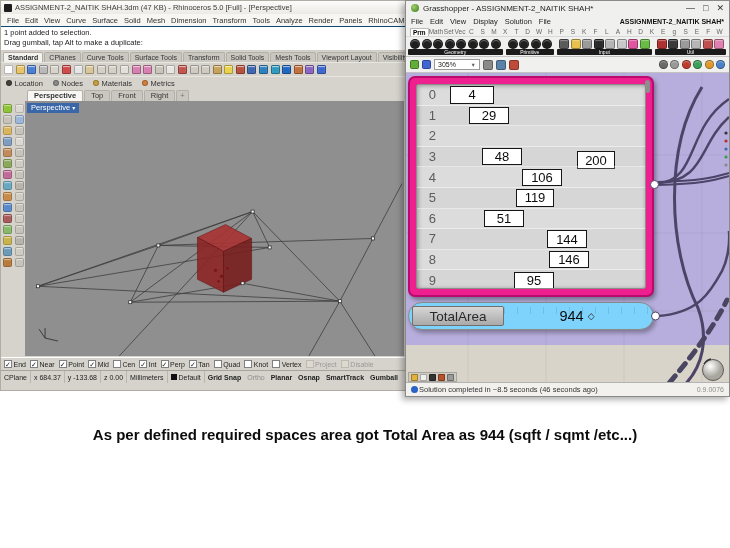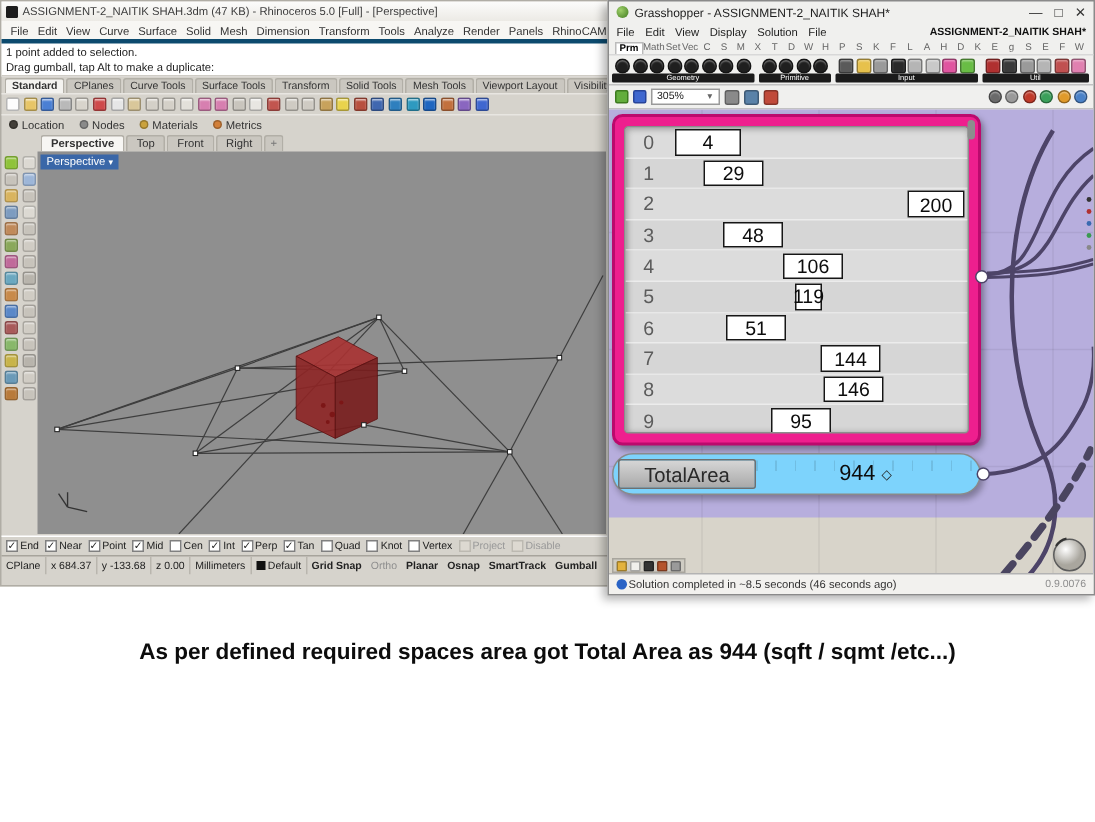--- a/index.html
+++ b/index.html
@@ -5,21 +5,21 @@
   *{box-sizing:border-box;margin:0;padding:0}
   html,body{width:730px;height:548px;background:#fff;font-family:"Liberation Sans",sans-serif;overflow:hidden}
   .page{position:relative;width:730px;height:548px;background:#fff}
 
   
   .rw{position:absolute;left:0;top:0;width:406px;height:391px;background:#d6d3cc;border:1px solid #b0ada5}
   .r-title{height:13px;background:linear-gradient(#fcfcfb,#eceae5);display:flex;align-items:center;gap:3px;padding:0 3px;font-size:7.5px;color:#3c3c3c;white-space:nowrap;overflow:hidden}
   .r-appicon{width:8px;height:8px;background:#1d1d1d;border-radius:1px;flex:none}
   .r-menu{height:12px;background:#f7f6f3;display:flex;align-items:center;font-size:7.5px;color:#333;padding:0 3px;white-space:nowrap;overflow:hidden}
   .r-menu span{padding:0 3px}
-  .r-cmd{height:25px;background:#fff;border-top:3px solid #0c4a6e;border-bottom:1px solid #cfccc5;font-size:7.5px;color:#222;padding:1px 3px;line-height:1.32}
+  .r-cmd{height:25px;background:#fff;border-top:1px solid #0c4a6e;border-bottom:1px solid #cfccc5;font-size:7.5px;color:#222;padding:1px 3px;line-height:1.32}
   .r-cmd .prompt{font-weight:bold}
   .r-ttabs{height:11px;display:flex;align-items:flex-end;font-size:7px;color:#333;padding:0 2px;gap:1px;white-space:nowrap;overflow:hidden}
   .r-ttabs .tt{padding:0 4px;border:1px solid #b2afa7;border-bottom:none;border-radius:2px 2px 0 0;background:#cac7c0;line-height:9px}
   .r-ttabs .tt:first-child{background:#f4f3f0;font-weight:bold}
   .r-icons{height:14px;display:flex;align-items:center;padding:0 3px;gap:2.6px;border-top:1px solid #e8e6e1;white-space:nowrap;overflow:hidden}
   .ticon{width:9px;height:9px;border-radius:1.5px;border:1px solid rgba(0,0,0,.28);box-shadow:inset 0 1px 1px rgba(255,255,255,.65);flex:none}
   .r-prow{height:13px;border-top:1px solid #e8e6e1;display:flex;align-items:center;font-size:7.5px;color:#333;padding:0 5px;gap:10px;white-space:nowrap;overflow:hidden}
   .r-prow .pi{display:flex;align-items:center;gap:2.5px}
   .dot{width:6px;height:6px;border-radius:50%;border:1px solid rgba(0,0,0,.25);flex:none}
   .r-vtabs{height:12px;display:flex;align-items:flex-end;padding-left:26px;gap:1px;font-size:7.5px;color:#333;white-space:nowrap;overflow:hidden}
@@ -533,33 +533,33 @@
         <div class="prow">
             <span class="pidx">0</span>
             <span class="pval" style="left: 33px; width: 44px;">4</span>
           </div>
             <div class="prow">
             <span class="pidx">1</span>
             <span class="pval" style="left: 52px; width: 40px;">29</span>
           </div>
             <div class="prow">
             <span class="pidx">2</span>
-            <span class="pval" style="left: 188px; width: 38px;">200</span>
+            <span class="pval" style="left: 160px; width: 38px; margin-top: 24px;">200</span>
           </div>
             <div class="prow">
             <span class="pidx">3</span>
             <span class="pval" style="left: 65px; width: 40px;">48</span>
           </div>
             <div class="prow">
             <span class="pidx">4</span>
             <span class="pval" style="left: 105px; width: 40px;">106</span>
           </div>
             <div class="prow">
             <span class="pidx">5</span>
-            <span class="pval" style="left: 113px; width: 18px;">119</span>
+            <span class="pval" style="left: 99px; width: 38px;">119</span>
           </div>
             <div class="prow">
             <span class="pidx">6</span>
             <span class="pval" style="left: 67px; width: 40px;">51</span>
           </div>
             <div class="prow">
             <span class="pidx">7</span>
             <span class="pval" style="left: 130px; width: 40px;">144</span>
           </div>
             <div class="prow">

